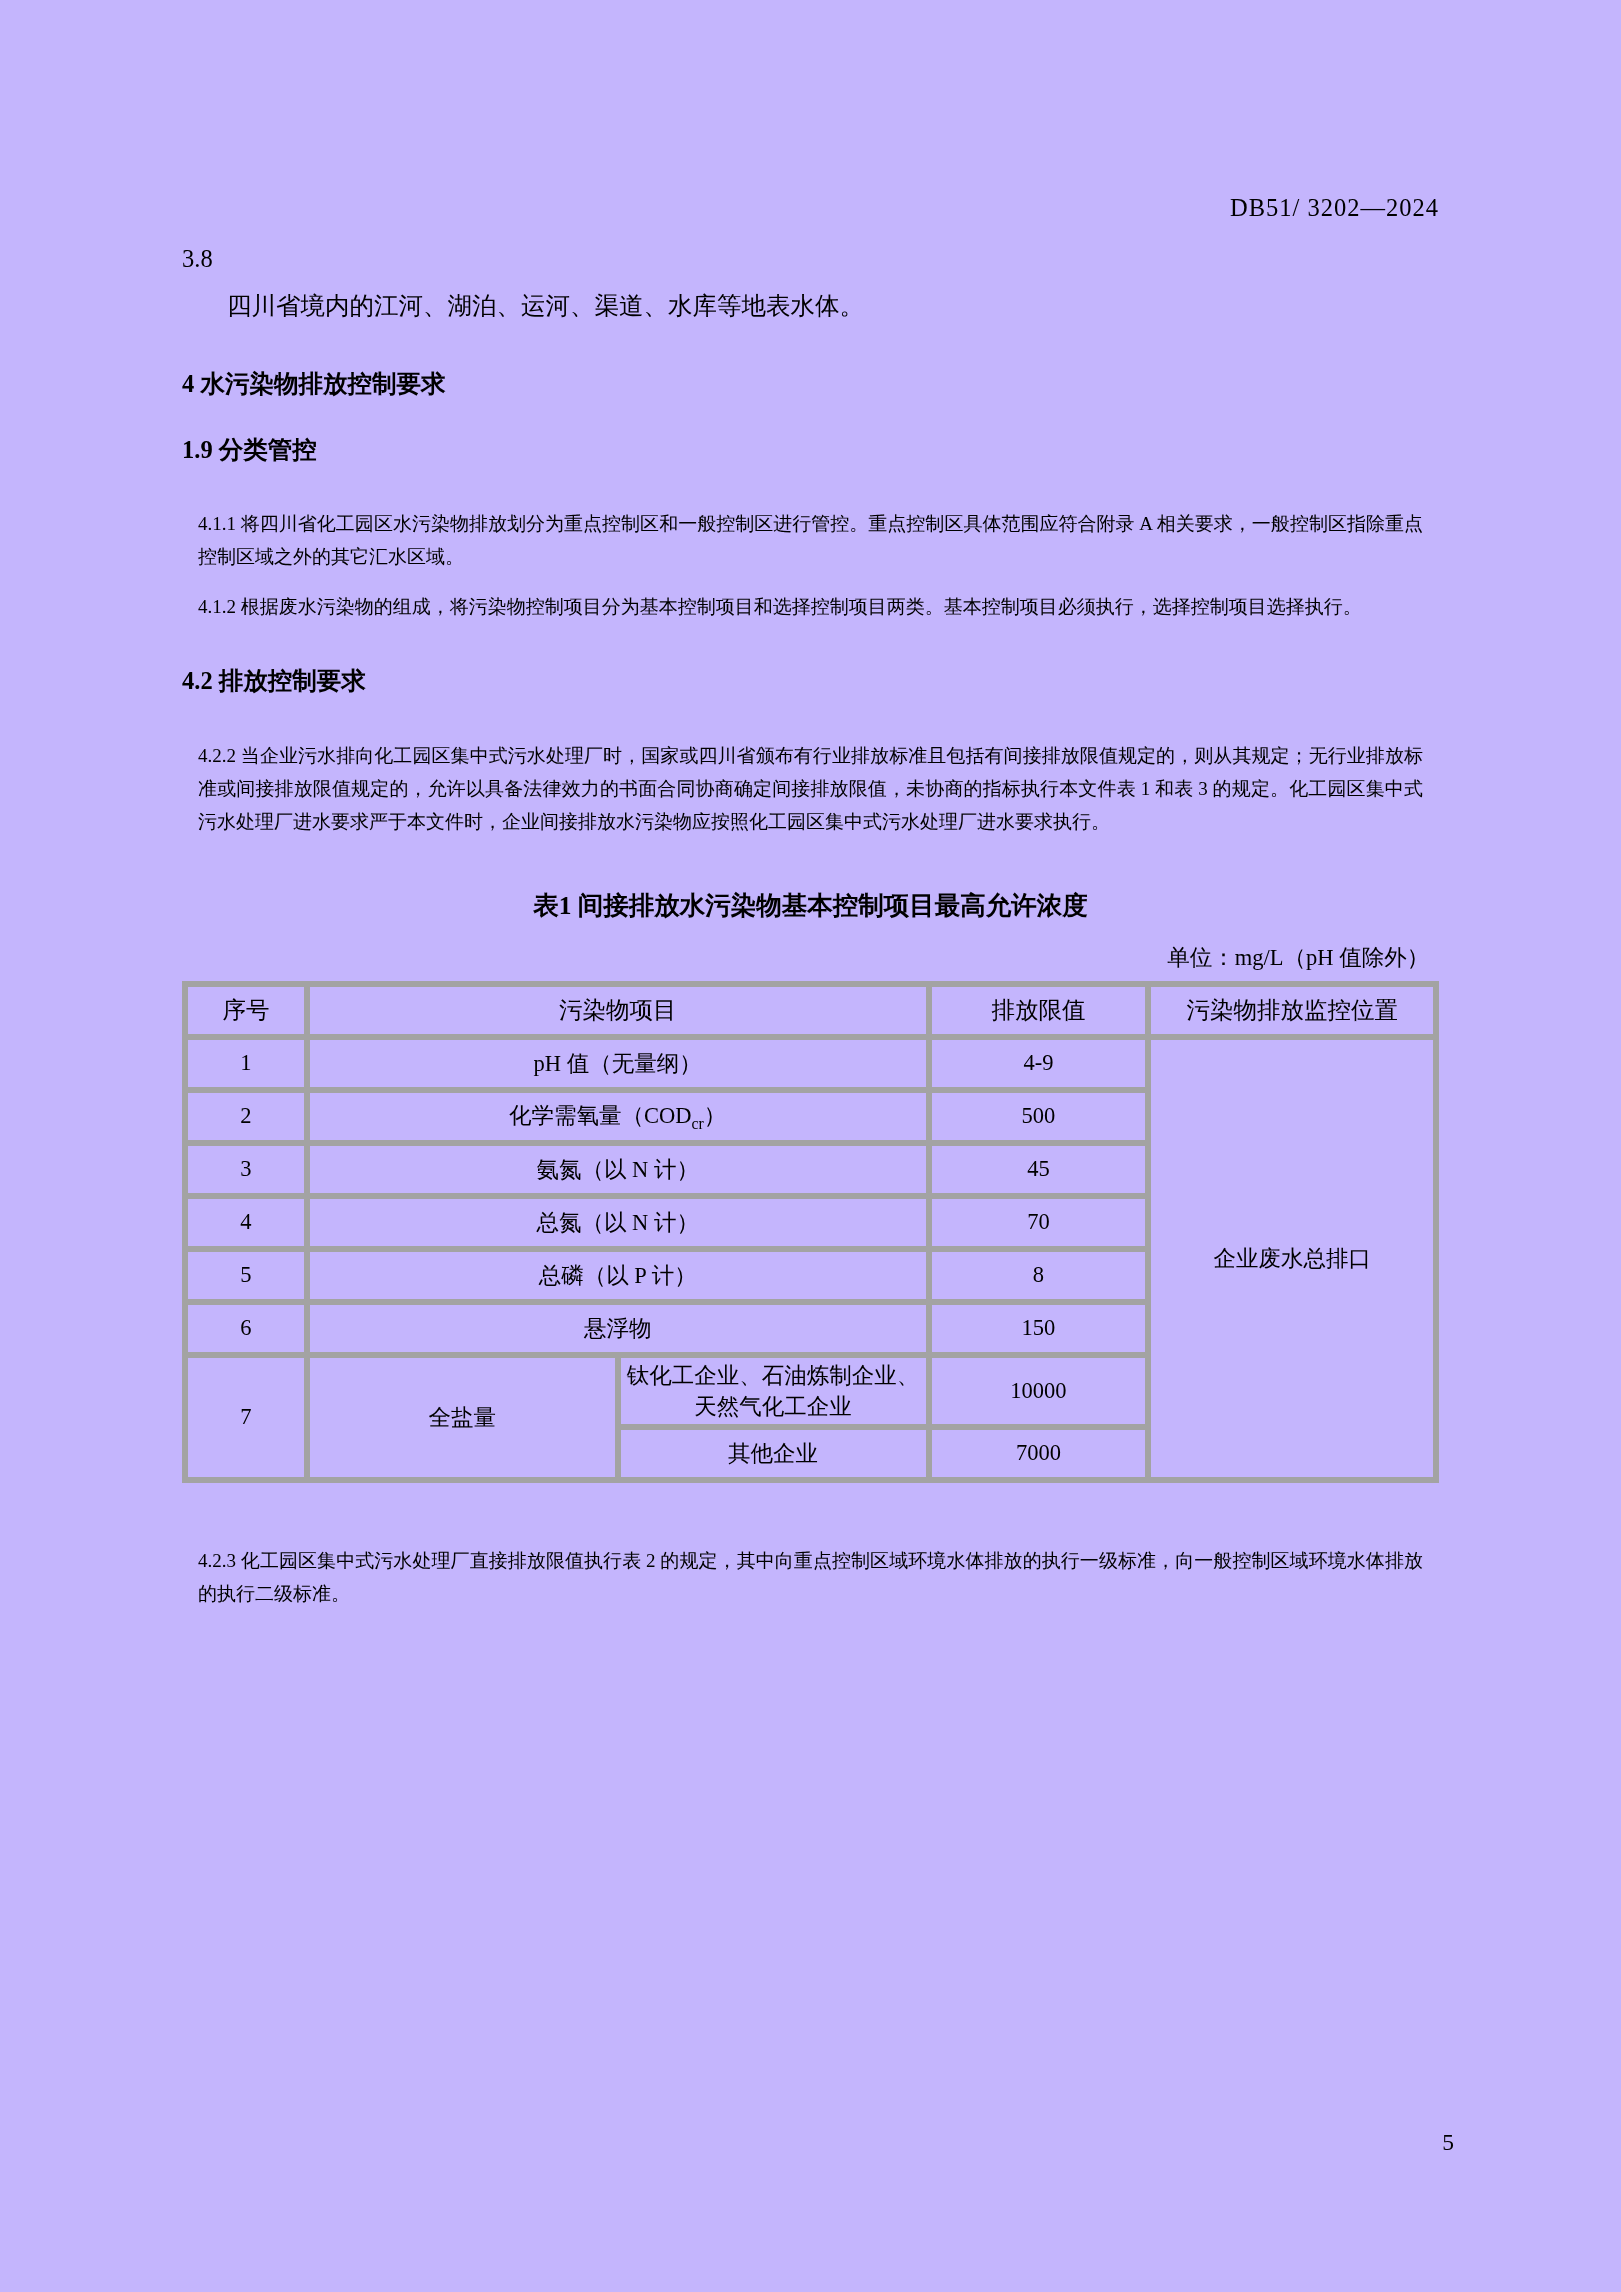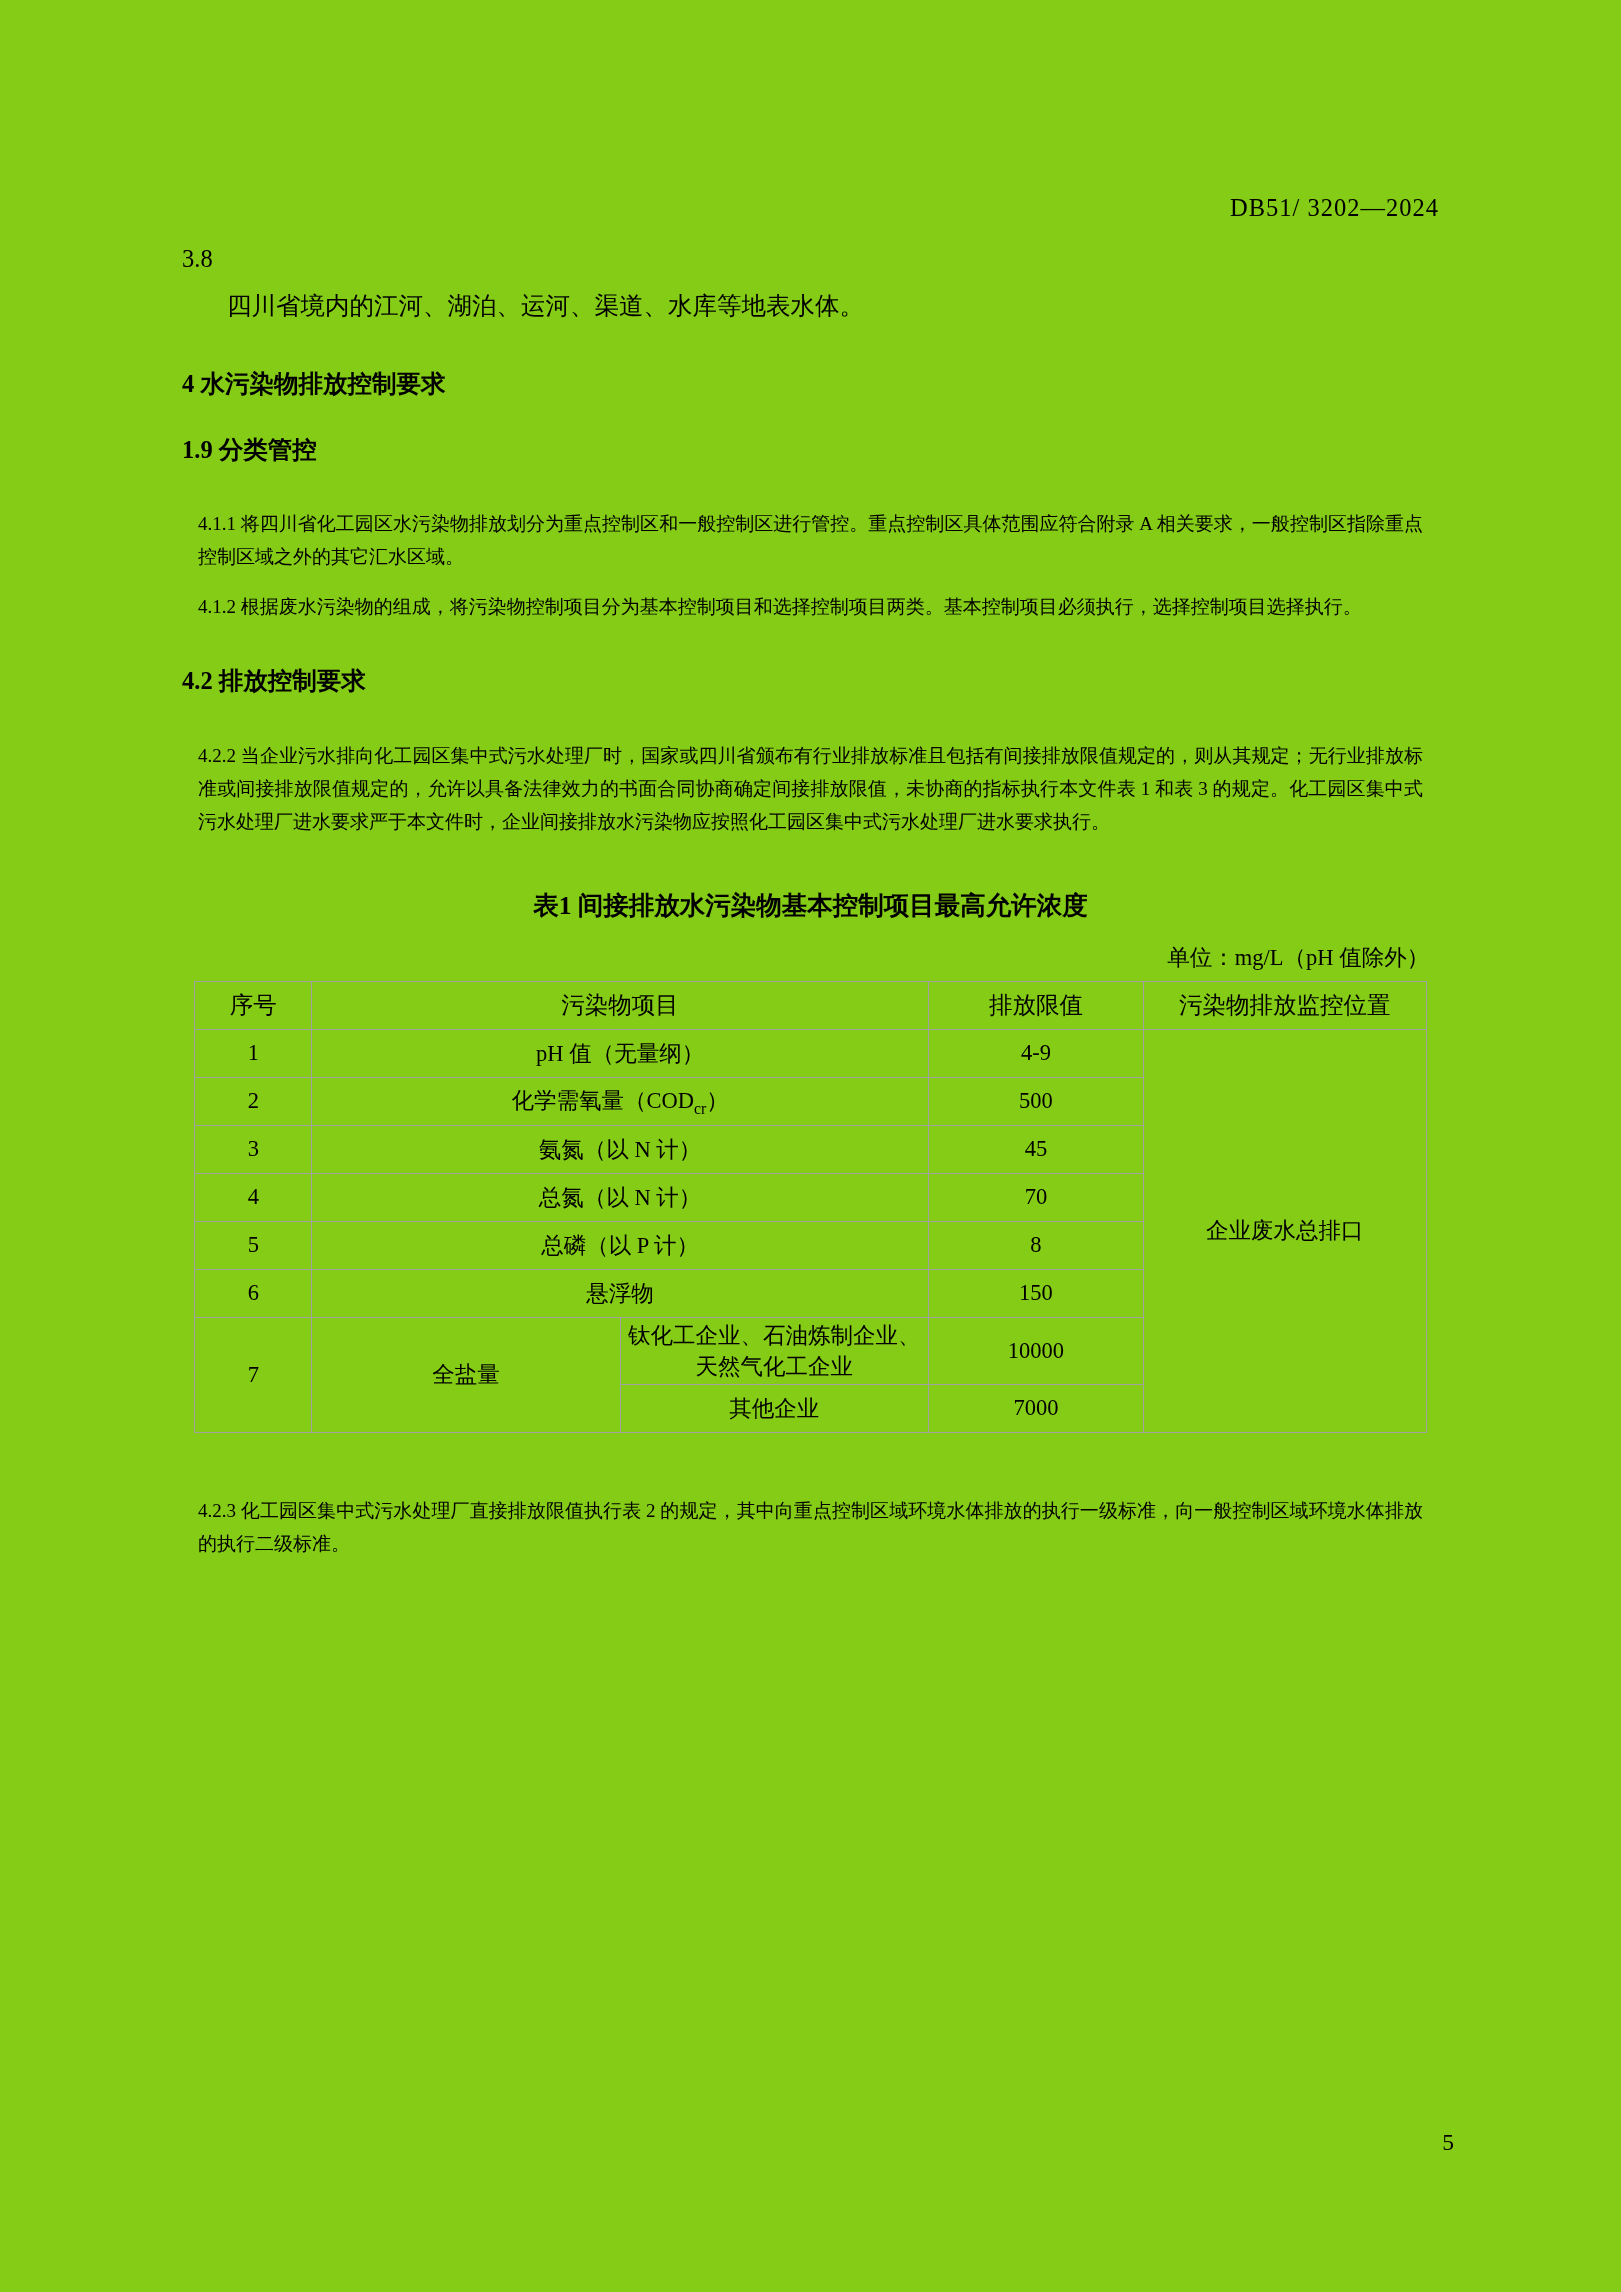--- a/index.html
+++ b/index.html
@@ -9,21 +9,21 @@
   }
   body {
     font-family: "Liberation Serif", "DejaVu Serif", serif;
     color: #000000;
   }
   .page {
     position: relative;
     width: 1621px;
     height: 2293px;
     margin: 0 auto;
-    background: #84cc16;
+    background: #c4b5fd;
     box-sizing: border-box;
     overflow: hidden;
   }
   .content {
     position: absolute;
     left: 182px;
     top: 0;
     width: 1257px;
   }
   .header-code {
@@ -79,21 +79,21 @@
     margin: 0;
     padding-right: 9.8px;
   }
   table.spec {
     border-collapse: collapse;
     width: 1225px;
     margin: 0 auto;
     table-layout: fixed;
   }
   table.spec td {
-    border: 1px solid #a3a3a3;
+    border: 6px solid #a3a3a3;
     font-size: 22.5px;
     text-align: center;
     height: 43px;
     padding: 2px 3.9px;
     font-family: "Liberation Serif", serif;
   }
   table.spec td.head {
     font-size: 23.5px;
   }
   .col-no { width: 108px; }

